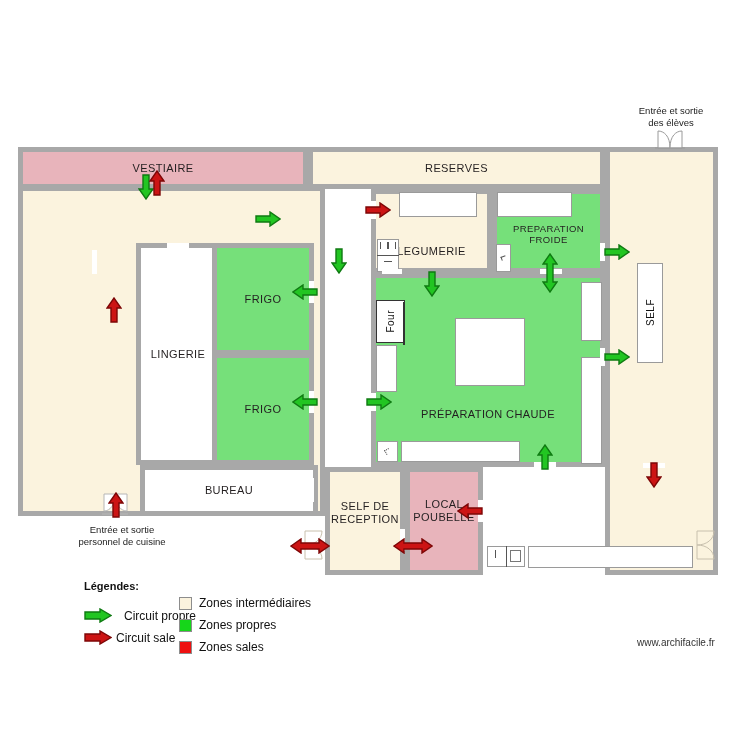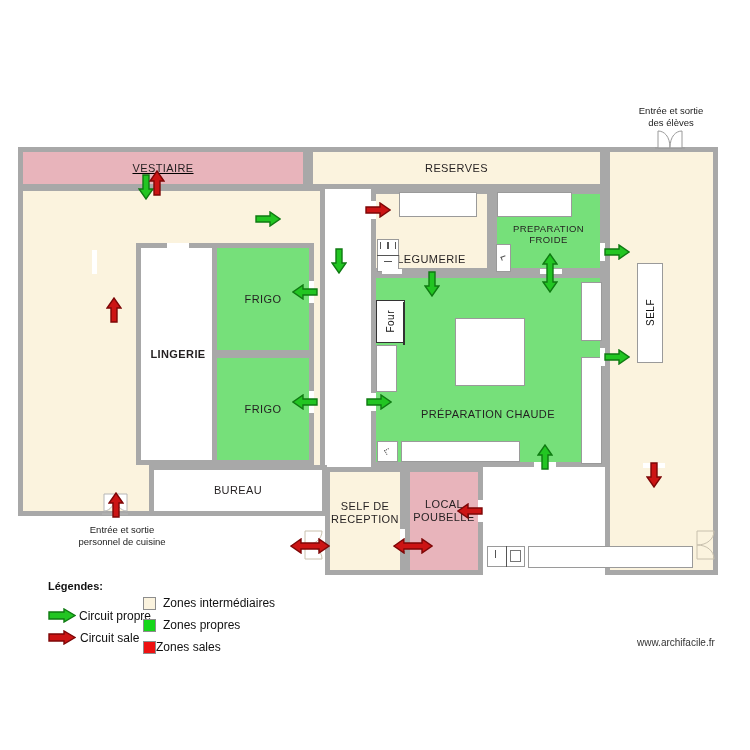--- a/index.html
+++ b/index.html
@@ -38,75 +38,75 @@
   
   .vert{writing-mode:vertical-rl;transform:rotate(180deg);letter-spacing:.5px;}
 
   
   .gap{position:absolute;}
 
   
   .arrow{position:absolute;}
 
   
-  .legend{position:absolute;}
+  .legend{position:absolute;margin-left:36px;}
   .legend-title{font-size:11px;font-weight:bold;color:#111;}
   .legend-txt{font-size:12px;color:#111;}
   .swatch{width:13px;height:13px;border:1px solid #8d8d8d;box-sizing:border-box;display:inline-block;}
   .sw-inter{background:#fbf3de;}
   .sw-clean{background:#16d61a;}
   .sw-dirty{background:#ee1111;}
 
   .annot{position:absolute;font-size:9.5px;color:#222;text-align:center;line-height:1.25;white-space:pre-line;}
   .watermark{position:absolute;font-size:10px;color:#333;}
 </style>
 </head>
 <body>
 
 <div id="plan">
 
-  <div class="room fill-dirty" style="left:18px;top:147px;width:290px;height:42px;text-decoration:underline;">
+  <div class="room fill-dirty" style="left:18px;top:147px;width:290px;height:42px;">
     <span class="lbl">VESTIAIRE</span>
   </div>
 
   <div class="room fill-inter" style="left:308px;top:147px;width:297px;height:42px;">
     <span class="lbl">RESERVES</span>
   </div>
 
   <div class="room fill-inter" style="left:605px;top:147px;width:113px;height:428px;">
   </div>
 
   <div class="room fill-inter" style="left:18px;top:186px;width:307px;height:330px;"></div>
 
 
 
-  <div class="room fill-white" style="left:136px;top:243px;width:84px;height:222px;font-weight:bold;">
+  <div class="room fill-white" style="left:136px;top:243px;width:84px;height:222px;">
     <span class="lbl">LINGERIE</span>
   </div>
 
   <div class="gap" style="left:167px;top:243px;width:22px;height:5px;background:#ffffff;"></div>
 
   <div class="room fill-clean" style="left:212px;top:243px;width:102px;height:112px;">
     <span class="lbl">FRIGO</span>
   </div>
 
   <div class="room fill-clean" style="left:212px;top:353px;width:102px;height:112px;">
     <span class="lbl">FRIGO</span>
   </div>
 
   <div class="gap" style="left:309px;top:281px;width:5px;height:22px;background:#ffffff;"></div>
   <div class="gap" style="left:309px;top:391px;width:5px;height:22px;background:#ffffff;"></div>
 
-  <div class="room fill-white" style="left:149px;top:465px;width:178px;height:51px;">
+  <div class="room fill-white" style="left:140px;top:465px;width:178px;height:51px;">
     <span class="lbl">BUREAU</span>
   </div>
   <div class="gap" style="left:309px;top:478px;width:5px;height:24px;background:#ffffff;"></div>
 
   <div class="room fill-inter" style="left:371px;top:189px;width:121px;height:84px;">
-    <span class="lbl" style="position:relative;top:10px;margin-top:36px;">LEGUMERIE</span>
+    <span class="lbl" style="position:relative;top:2px;margin-top:36px;">LEGUMERIE</span>
   </div>
   <div class="furn" style="left:399px;top:192px;width:78px;height:25px;"></div>
 
   <div class="furn" style="left:377px;top:239px;width:22px;height:33px;"></div>
   <div class="abs" style="left:380px;top:242px;width:16px;height:7px;border-left:1px solid #555;border-right:1px solid #555;
               background:linear-gradient(90deg,transparent 45%,#555 45%,#555 55%,transparent 55%);"></div>
   <div class="abs" style="left:377px;top:255px;width:22px;height:1px;background:#555;"></div>
   <div class="abs" style="left:384px;top:261px;width:8px;height:1px;background:#555;"></div>
 
   <div class="room fill-clean" style="left:492px;top:189px;width:113px;height:84px;">
@@ -268,42 +268,42 @@
   </svg>
 
   <div class="annot" style="left:612px;top:105px;width:118px;">Entrée et sortie
 des élèves</div>
   <div class="annot" style="left:52px;top:524px;width:140px;">Entrée et sortie
 personnel de cuisine</div>
 
   <div class="legend" style="left:48px;top:580px;width:280px;">
     <div class="legend-title">Légendes:</div>
 
-    <div style="position:absolute;left:0px;top:28px;display:flex;align-items:center;gap:3px;">
+    <div style="position:absolute;left:0px;top:28px;display:flex;align-items:center;gap:12px;">
       <svg width="28" height="15" viewBox="0 0 28 15">
         <path d="M1 4 L16 4 L16 1 L27 7.5 L16 14 L16 11 L1 11 Z" fill="#22c522" stroke="#0f7a12" stroke-width="1.4"></path>
       </svg>
       <span class="legend-txt">Circuit propre</span>
     </div>
     <div style="position:absolute;left:0px;top:50px;display:flex;align-items:center;gap:4px;">
       <svg width="28" height="15" viewBox="0 0 28 15">
         <path d="M1 4 L16 4 L16 1 L27 7.5 L16 14 L16 11 L1 11 Z" fill="#cc1414" stroke="#7d0606" stroke-width="1.4"></path>
       </svg>
       <span class="legend-txt">Circuit sale</span>
     </div>
 
     <div style="position:absolute;left:95px;top:16px;display:flex;align-items:center;gap:7px;">
       <span class="swatch sw-inter"></span>
       <span class="legend-txt">Zones intermédiaires</span>
     </div>
     <div style="position:absolute;left:95px;top:38px;display:flex;align-items:center;gap:7px;">
       <span class="swatch sw-clean"></span>
       <span class="legend-txt">Zones propres</span>
     </div>
-    <div style="position:absolute;left:95px;top:60px;display:flex;align-items:center;">
+    <div style="position:absolute;left:95px;top:60px;display:flex;align-items:center;gap:7px;">
       <span class="swatch sw-dirty"></span>
       <span class="legend-txt">Zones sales</span>
     </div>
   </div>
 
   <div class="watermark" style="left:637px;top:637px;">www.archifacile.fr</div>
 
 </div>
 
 </body></html>

